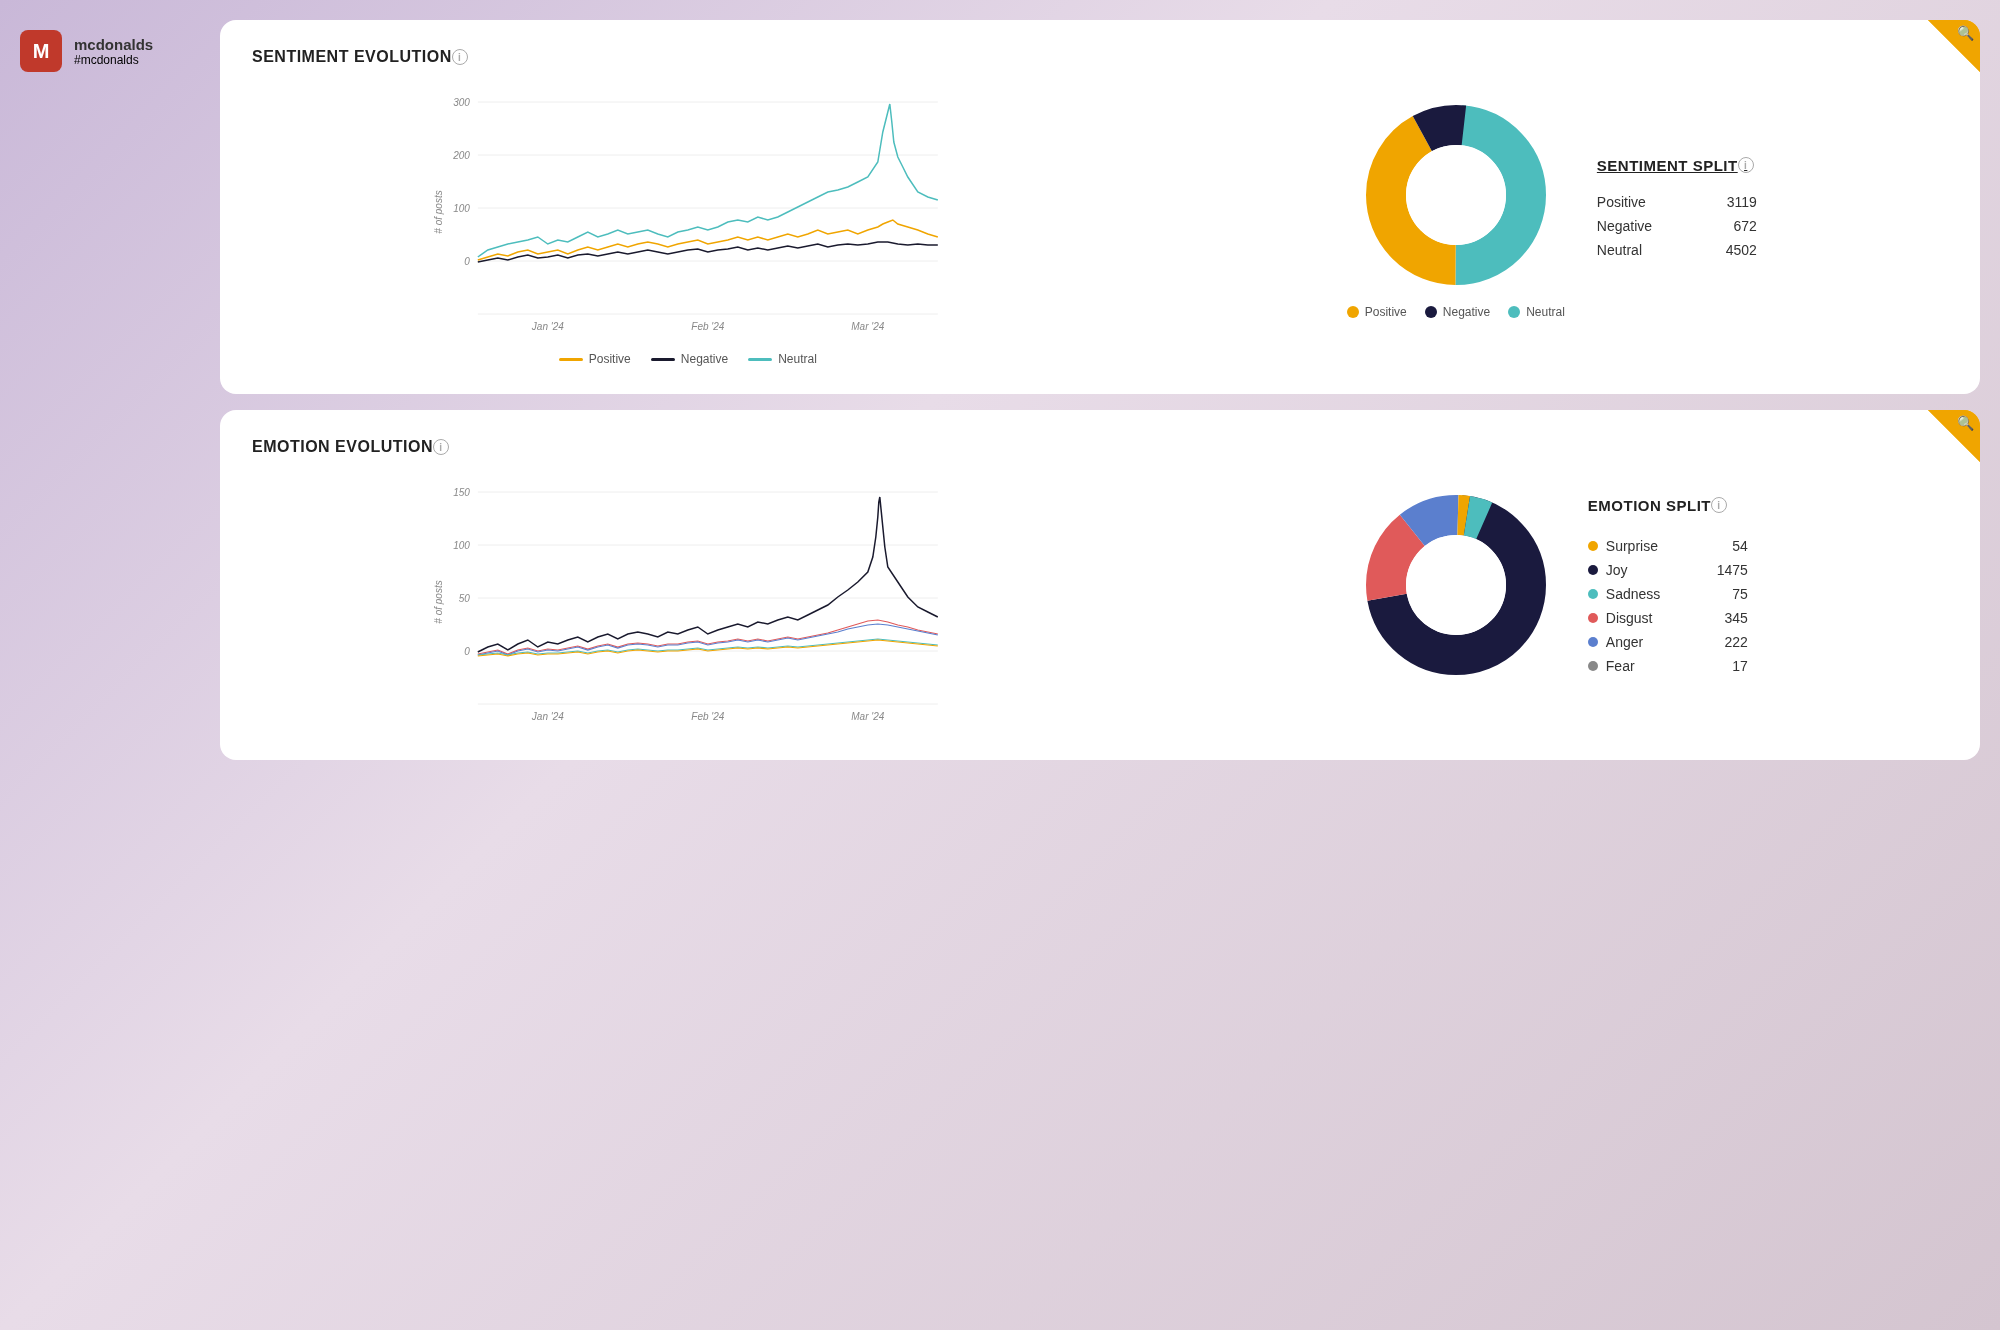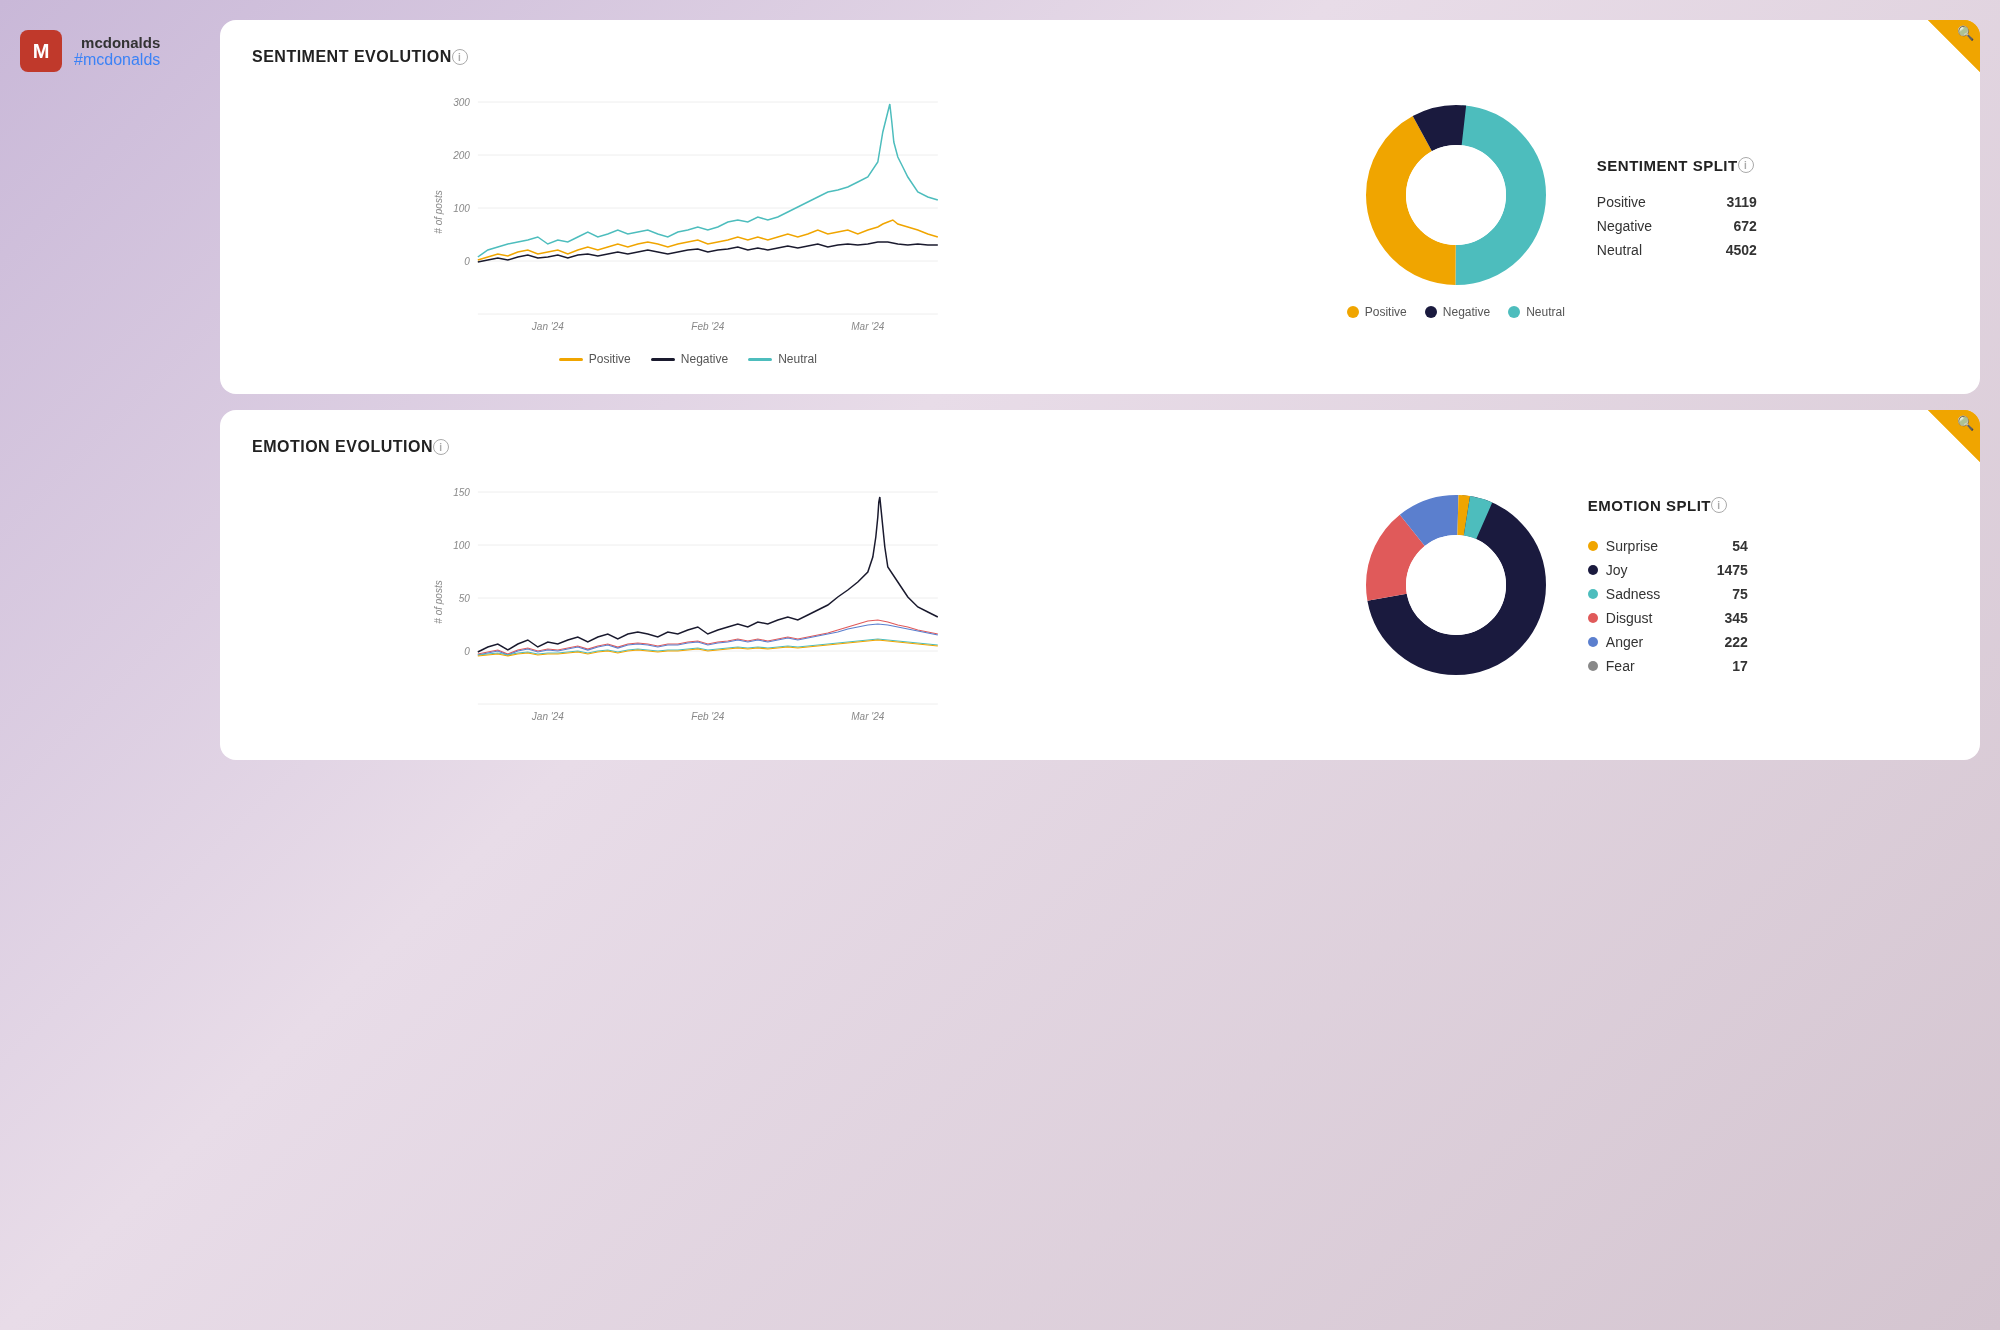--- a/index.html
+++ b/index.html
@@ -42,22 +42,22 @@
       font-weight: bold;
       font-size: 20px;
     }
     .brand-text .brand-name {
       font-weight: 700;
       font-size: 15px;
       color: #333;
       text-align: right;
     }
     .brand-text .brand-handle {
-      font-size: 16px;
-      color: #3b82f6;
+      font-size: 12px;
+      color: #000000;
     }
     .nav-item {
       padding: 10px 24px;
       font-size: 14px;
       color: #555;
       cursor: pointer;
       border-left: 3px solid transparent;
     }
     .nav-item.active {
       color: #e67e22;
@@ -176,21 +176,21 @@
       font-size: 14px;
       color: #333;
       gap: 20px;
     }
     .legend-right-item .lname {
       display: flex;
       align-items: center;
       gap: 8px;
     }
     .legend-right-item .lval {
-      font-weight: 700;
+      font-weight: 400;
       color: #333;
     }
     
     .donut-legend-bottom {
       display: flex;
       gap: 18px;
       margin-top: 10px;
       justify-content: center;
     }
     .donut-legend-bottom .legend-item {
@@ -304,21 +304,21 @@
               <div class="legend-dot" style="background:#1a1a3e;"></div>
               <span>Negative</span>
             </div>
             <div class="legend-item">
               <div class="legend-dot" style="background:#4dbdbd;"></div>
               <span>Neutral</span>
             </div>
           </div>
         </div>
         <div class="legend-right">
-          <div class="chart-title" style="font-size:15px;margin-bottom:12px;">
+          <div class="chart-title" style="font-size:15px;margin-bottom:12px;text-decoration:underline;">
             <span>SENTIMENT SPLIT</span>
             <div class="info-icon">i</div>
           </div>
           <div class="legend-right-item">
             <span class="lname">Positive</span>
             <span class="lval">3119</span>
           </div>
           <div class="legend-right-item">
             <span class="lname">Negative</span>
             <span class="lval">672</span>

